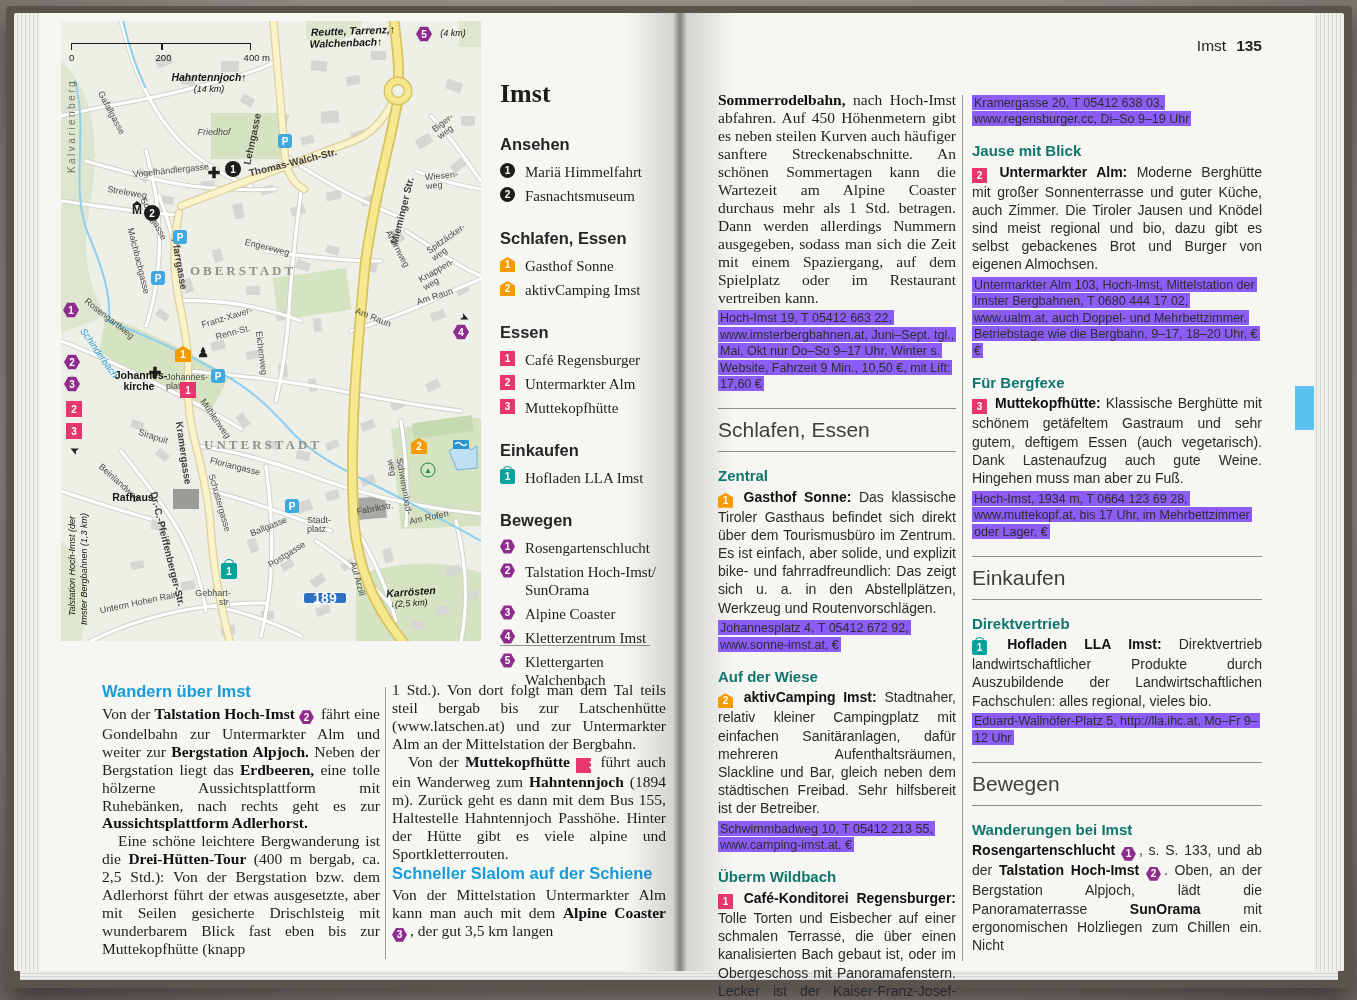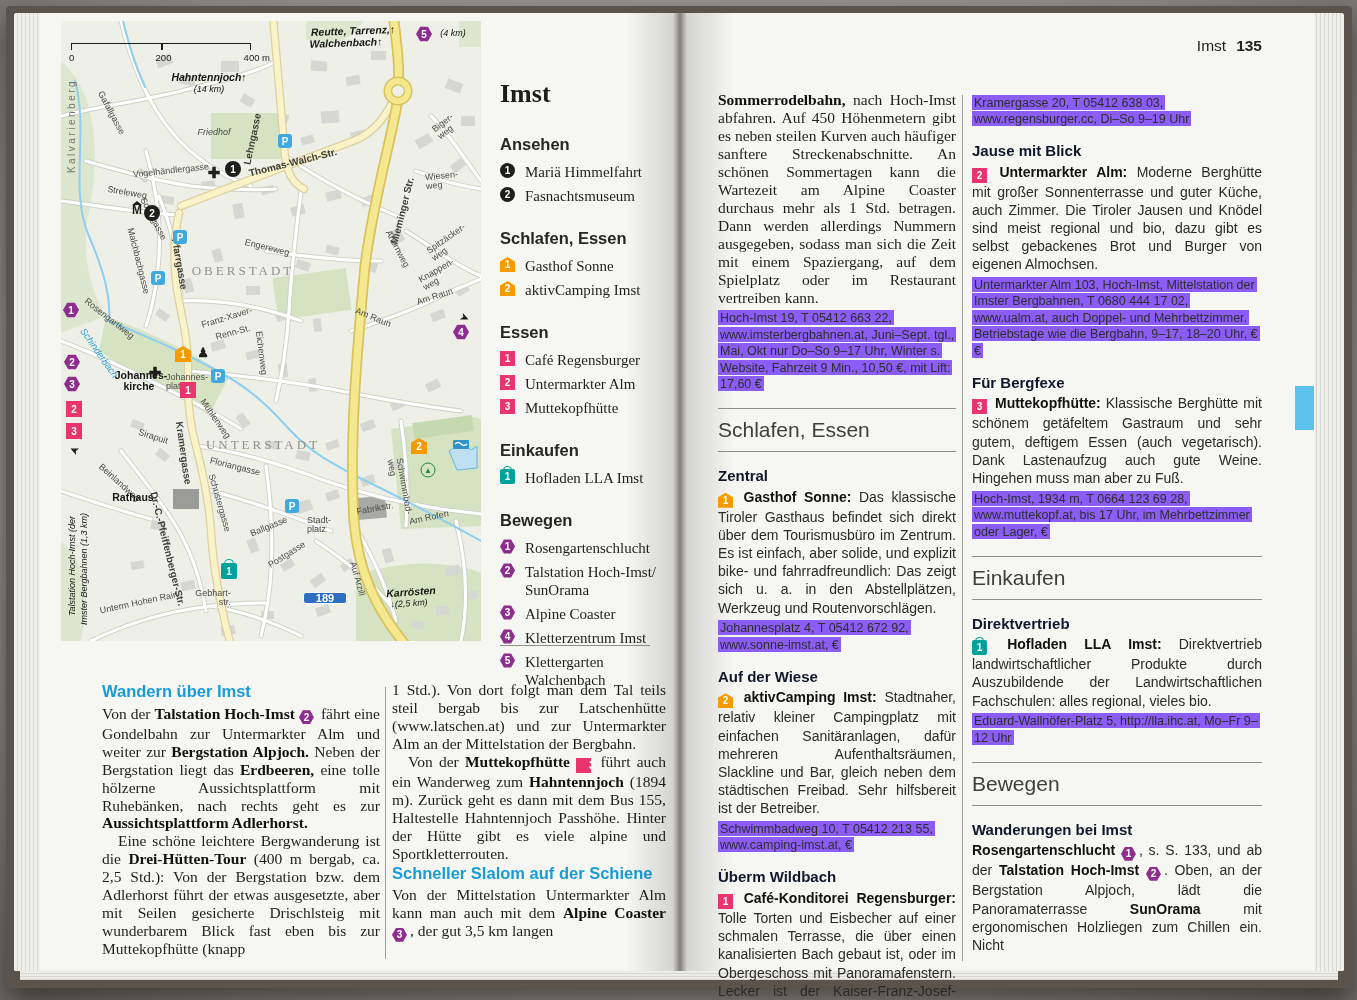--- a/index.html
+++ b/index.html
@@ -15,62 +15,62 @@
   .page-right::after{content:'';position:absolute;right:0;top:0;bottom:0;width:30px;background:repeating-linear-gradient(to left,#efefec 0 3px,#d8d7d3 3px 4px);border-radius:0 3px 2px 0;}
   .stack-bottom{position:absolute;left:14px;right:14px;bottom:8px;height:12px;background:repeating-linear-gradient(to bottom,#eceteb 0 2px,#d6d5d1 2px 3px);background:repeating-linear-gradient(to bottom,#ececea 0 2px,#d6d5d1 2px 3px);}
   .spine{position:absolute;left:667px;top:7px;width:14px;height:958px;background:linear-gradient(to right,rgba(0,0,0,0) 0%,rgba(40,35,30,.45) 50%,rgba(0,0,0,0) 100%);pointer-events:none;}
 
   
   .map{position:absolute;left:47px;top:8px;width:420px;height:620px;background:#eef0e8;overflow:hidden;}
   .map svg{position:absolute;left:0;top:0;}
   .ml{position:absolute;white-space:pre;color:#4c4c48;font:9px/1.05 "Liberation Sans",sans-serif;transform-origin:50% 50%;}
   .ml-street-b{font-weight:700;font-size:10px;color:#3d3d39;}
   .ml-poi{font-weight:700;font-size:10.5px;color:#151510;}
-  .ml-area{font-family:"Liberation Serif",serif;font-size:13px;letter-spacing:3px;color:#90918a;font-weight:400;}
+  .ml-area{font-family:"Liberation Serif",serif;font-size:13px;letter-spacing:3px;color:#90918a;font-weight:700;}
   .ml-water{font-style:italic;color:#2f9fd8;font-size:9.5px;}
   .ml-dest{font-weight:700;font-style:italic;font-size:10.5px;color:#151510;}
   .ml-dest-l{font-style:italic;font-size:9px;color:#151510;}
   .ml-street-sp{letter-spacing:2.5px;color:#73736d;font-size:10px;}
   .sb{position:absolute;left:10px;top:22px;width:185px;}
   .sb-bar{width:178px;height:6px;border:1.6px solid #1d1d1b;border-bottom:none;position:relative;}
   .sb-bar::after{content:'';position:absolute;left:50%;top:0;bottom:0;width:1.6px;background:#1d1d1b;}
   .sb-l{position:absolute;top:9px;font:9.5px "Liberation Sans",sans-serif;color:#1d1d1b;}
 
   
   .mk{position:absolute;display:flex;align-items:center;justify-content:center;width:16px;height:16px;font:700 10px "Liberation Sans",sans-serif;color:#fff;transform:translate(-50%,-50%);box-sizing:border-box;}
   .mk-in{position:static;display:inline-flex;transform:none;vertical-align:-2px;margin:0 3px 0 0;width:15px;height:15px;}
   .mk-circle{background:#1d1d1b;border-radius:50%;}
   .mk-house{background:#f59b00;clip-path:polygon(50% 0,100% 30%,100% 100%,0 100%,0 30%);}
   .mk-sq{background:#e8356d;}
   .mk-hex{background:#8e2d8e;clip-path:polygon(26% 4%,74% 4%,100% 50%,74% 96%,26% 96%,0 50%);}
   .mk-bag{background:#00a29b;border-radius:2px;position:relative;}
   .mk-bag::before{content:'';position:absolute;top:-4px;left:3px;right:3px;height:6px;border:1.6px solid #00a29b;border-bottom:none;border-radius:5px 5px 0 0;}
   .mk-in.mk-bag::before{top:-3px;}
   .mk-parking{background:#3fa9e0;border-radius:3px;width:14px;height:14px;}
-  .mk-shield{background:#2f6fc1;border-radius:3px;width:44px;height:12px;font-size:11px;border:1px solid #fff;}
+  .mk-shield{background:#2f6fc1;border-radius:3px;width:44px;height:12px;font-size:14px;border:1px solid #fff;}
   .mk-church{background:none;color:#1d1d1b;font-size:15px;}
   .mk-museum{background:none;color:#1d1d1b;font-size:12px;font-weight:800;}
   .mk-museum::before{content:'';position:absolute;top:-1px;left:50%;margin-left:-5px;border-left:5px solid transparent;border-right:5px solid transparent;border-bottom:4px solid #1d1d1b;}
   .mk-camp{background:none;border:1.8px solid #1e8a3c;border-radius:50%;color:#1e8a3c;font-size:8px;width:15px;height:15px;}
   .mk-statue{background:none;color:#1d1d1b;font-size:13px;}
   .mk-arrow{background:none;color:#1d1d1b;font-size:10px;}
 
   
   .legend{position:absolute;left:486px;top:66px;width:162px;}
   .lg-title{font:700 26px "Liberation Serif",serif;color:#1c1c1a;margin-bottom:26px;}
   .lg-sec{margin-bottom:24px;}
   .lg-h{font:700 16.5px "Liberation Sans",sans-serif;color:#262626;margin-bottom:9px;}
   .lg-item{display:flex;gap:7px;align-items:flex-start;font:15px/1.2 "Liberation Serif",serif;color:#1f1f1d;margin:6px 0;white-space:pre-line;}
   .lg-item .mk-in{flex:0 0 auto;margin-top:0;}
   .legend-rule{position:absolute;left:486px;top:632px;width:150px;height:1px;background:#8f8f8b;}
 
   
   .col{position:absolute;}
   .hd{font:700 16.5px/1.25 "Liberation Sans",sans-serif;color:#189cd8;margin:0 0 3px;}
-  .shd{font:700 15px/1.3 "Liberation Sans",sans-serif;color:#0f172a;margin:14px 0 2px;}
+  .shd{font:700 15px/1.3 "Liberation Sans",sans-serif;color:#0f766e;margin:14px 0 2px;}
   .shd:first-child{margin-top:0;}
   .rhd{font:400 21px/1.1 "Liberation Sans",sans-serif;color:#3e3e3c;border-top:1.5px solid #8d8d89;border-bottom:1.5px solid #8d8d89;padding:9px 0 10px;margin:16px 0 12px;}
   p.ser{font:15.5px/1.16 "Liberation Serif",serif;color:#1e1e1c;text-align:justify;margin:0;hyphens:auto;}
   p.san{font:14px/1.3 "Liberation Sans",sans-serif;color:#2a2a28;text-align:justify;margin:0;hyphens:auto;}
   p.ind{text-indent:16px;}
   p b{color:#111;}
   .ct{font:12.5px/1.32 "Liberation Sans",sans-serif;color:#2e2e2c;margin:3px 0 0;}
   .ct span{background:#8b5cf6;-webkit-box-decoration-break:clone;box-decoration-break:clone;padding:0.5px 2px;}
   .divider-v{position:absolute;width:1px;background:#9c9c98;}
   .pg-head{position:absolute;left:292px;top:24px;width:290px;text-align:right;font:15.5px "Liberation Sans",sans-serif;color:#222;}

